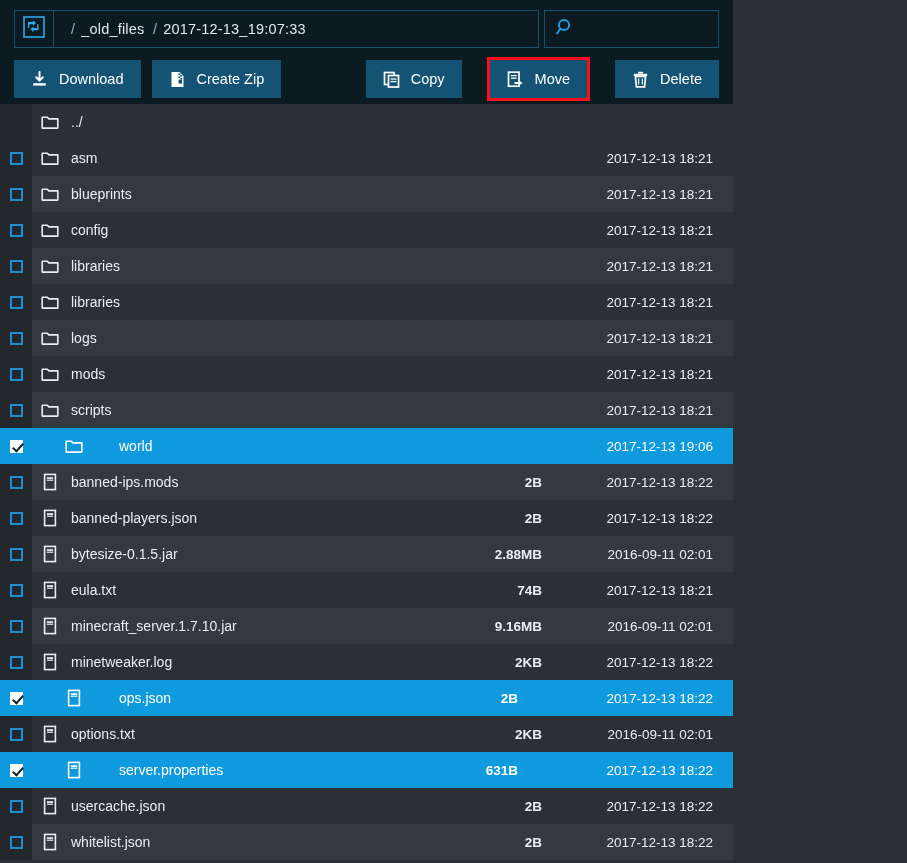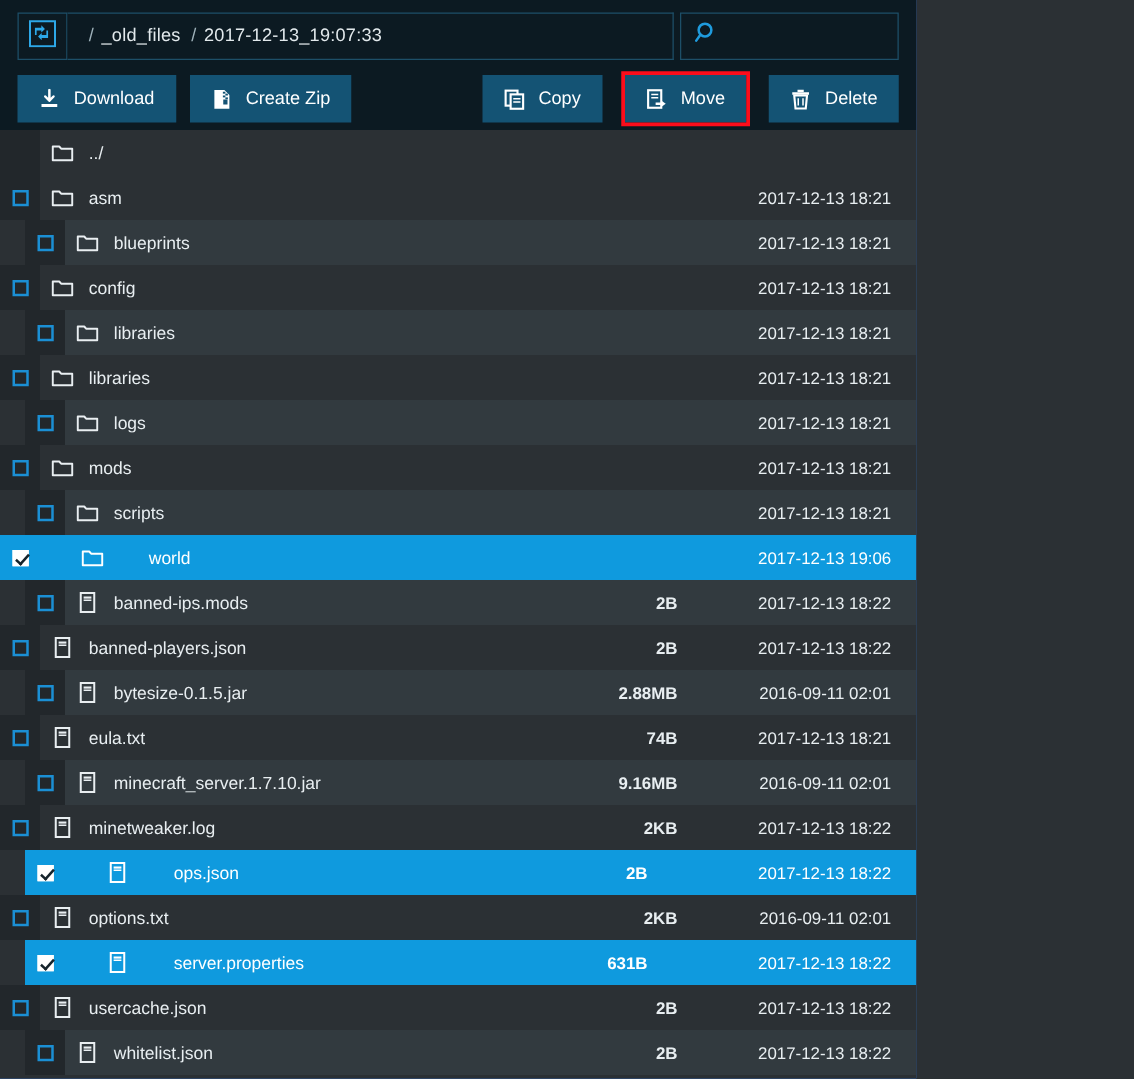--- a/index.html
+++ b/index.html
@@ -10,21 +10,21 @@
     height: 863px;
     background: #2b3034;
     font-family: "Liberation Sans", sans-serif;
     overflow: hidden;
   }
 
   .app {
     width: 733px;
     height: 863px;
     position: relative;
-    background: #3b82f6;
+    background: #e5e5e5;
   }
 
   
   .topbar {
     background: #0c1a22;
     height: 104px;
     padding: 10px 14px 0 14px;
     position: relative;
   }
 
@@ -88,21 +88,21 @@
   }
   .search-input::placeholder { color: #4a6472; }
 
   
   .buttonrow {
     display: flex;
     align-items: center;
     height: 40px;
   }
   .btn-left-group { display: flex; gap: 11px; }
-  .btn-right-group { display: flex; gap: 18px; margin-left: auto; }
+  .btn-right-group { display: flex; gap: 28px; margin-left: auto; }
 
   .btn {
     background: #145374;
     border: none;
     color: #ffffff;
     height: 38px;
     padding: 0 17px;
     display: inline-flex;
     align-items: center;
     gap: 11px;
@@ -128,21 +128,21 @@
     overflow: hidden;
   }
 
   .row {
     display: flex;
     align-items: center;
     height: 36px;
     position: relative;
   }
   .row.even { background: #2b3034; }
-  .row.odd  { background: #323a3f; margin-left: 20px; }
+  .row.odd  { background: #323a3f; }
   .row.parent { background: #2b3034; }
   .row.selected { background: #0f9ade; gap: 24px; }
 
   .cb-cell {
     width: 32px;
     flex: 0 0 32px;
     height: 36px;
     background: #22272b;
     display: flex;
     align-items: center;

